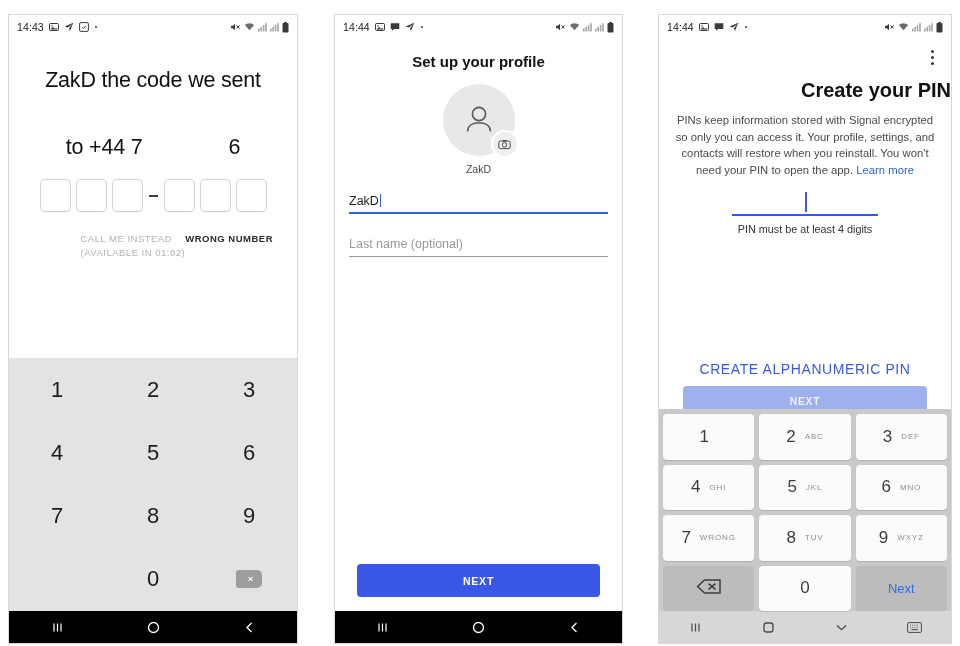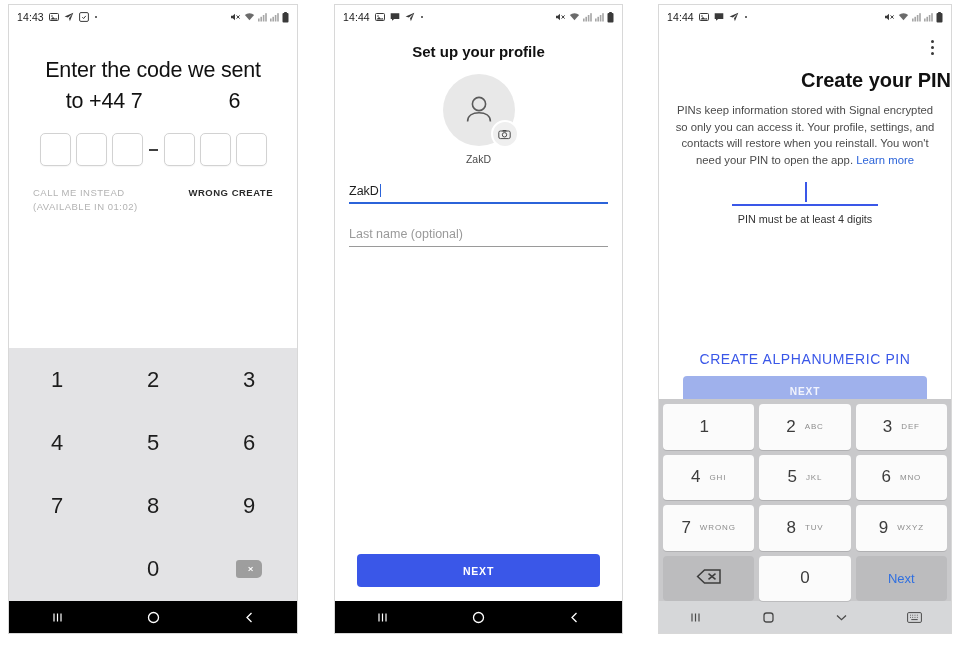--- a/index.html
+++ b/index.html
@@ -1,19 +1,19 @@
 <!DOCTYPE html>
 <html><head>
 <meta charset="utf-8">
 <style>
   html,body{margin:0;padding:0;background:#ffffff;}
   body{width:960px;height:646px;font-family:"Liberation Sans",sans-serif;overflow:hidden;}
   .stage{position:relative;width:960px;height:646px;background:#ffffff;}
 
-  .phone{position:absolute;top:4px;height:630px;background:#ffffff;
+  .phone{position:absolute;top:14px;height:630px;background:#ffffff;
          border:1px solid #d8d8d8;box-sizing:border-box;overflow:hidden;
          display:flex;flex-direction:column;}
   #phone1{left:8px;width:290px;}
   #phone2{left:334px;width:289px;}
   #phone3{left:658px;width:294px;}
 
   
   .statusbar{height:24px;flex:0 0 24px;display:flex;align-items:center;
              justify-content:space-between;padding:0 8px;box-sizing:border-box;}
   .sb-left{display:flex;align-items:center;gap:5px;}
@@ -26,27 +26,27 @@
   .body{flex:1 1 auto;position:relative;background:#fff;}
   .navbar{flex:0 0 32px;height:32px;background:#000;display:flex;align-items:center;
           justify-content:space-around;}
   .navbar.light{background:#d6d7d9;}
   .nav-ic{color:#fff;display:flex;align-items:center;justify-content:center;}
   .navbar.light .nav-ic{color:#4a4a4a;}
 
   
   .p1-title{margin:26px 14px 0;text-align:center;font-size:21.5px;line-height:31px;
             color:#111;font-weight:400;letter-spacing:-.2px;}
-  .p1-line2{display:flex;justify-content:center;gap:0;}
+  .p1-line2{display:flex;justify-content:center;gap:0;margin-top:36px;}
   .redact{display:inline-block;width:86px;}
   .codeboxes{margin-top:16px;display:flex;align-items:center;justify-content:center;gap:5px;}
   .codebox{width:29px;height:31px;border:1px solid #d2d2d2;border-radius:5px;background:#fff;
            box-shadow:0 1px 1px rgba(0,0,0,.04);}
   .dash{width:9px;height:2px;background:#3f3f3f;margin:0 1px;}
-  .p1-actions{margin-top:20px;display:flex;align-items:flex-start;justify-content:space-between;
+  .p1-actions{margin-top:20px;display:flex;align-items:flex-start;justify-content:flex-end;
               padding:0 24px;box-sizing:border-box;}
   .act-left{font-size:9.5px;line-height:14px;color:#b3b3b3;letter-spacing:.5px;}
   .act-right{font-size:9.5px;color:#2b2b2b;letter-spacing:.5px;font-weight:600;padding-top:1px;}
 
   .keypad1{position:absolute;left:0;right:0;bottom:0;height:253px;background:#e3e3e5;
            display:grid;grid-template-columns:repeat(3,1fr);grid-template-rows:repeat(4,1fr);}
   .k1{display:flex;align-items:center;justify-content:center;font-size:22px;color:#1c1c1c;
       font-weight:400;}
   .k1.empty{}
   .bksp{width:26px;height:18px;background:#9e9e9e;border-radius:3px 5px 5px 3px;
@@ -169,21 +169,21 @@
             <svg width="7" height="11" viewBox="0 0 7 11">
               <rect x="2.2" y="0" width="2.6" height="1.1" fill="currentColor"></rect>
               <rect x=".5" y="1.1" width="6" height="9.4" rx="1" fill="currentColor"></rect>
             </svg>
           </span>
       </div>
     </div>
 
     <div class="body">
       <div class="p1-title">
-        <div>Enter the code we sent</div>
+        <div>ZakD the code we sent</div>
         <div class="p1-line2">
           <span>to +44 7</span>
           <span class="redact"></span>
           <span>6</span>
         </div>
       </div>
 
       <div class="codeboxes">
         <div class="codebox"></div>
         <div class="codebox"></div>
@@ -192,21 +192,21 @@
         <div class="codebox"></div>
         <div class="codebox"></div>
         <div class="codebox"></div>
       </div>
 
       <div class="p1-actions">
         <div class="act-left">
           <div>CALL ME INSTEAD</div>
           <div>(AVAILABLE IN 01:02)</div>
         </div>
-        <div class="act-right">WRONG CREATE</div>
+        <div class="act-right">WRONG NUMBER</div>
       </div>
 
       <div class="keypad1">
         <div class="k1">1</div>
         <div class="k1">2</div>
         <div class="k1">3</div>
         <div class="k1">4</div>
         <div class="k1">5</div>
         <div class="k1">6</div>
         <div class="k1">7</div>

